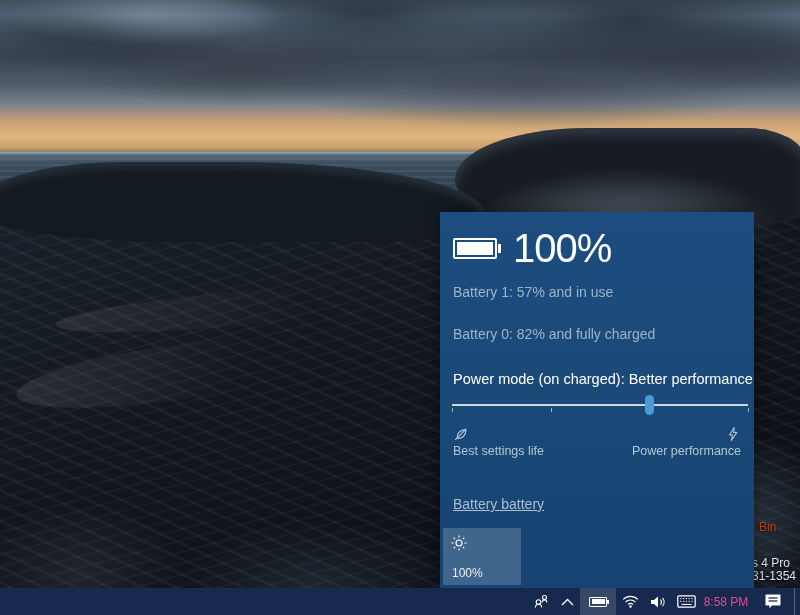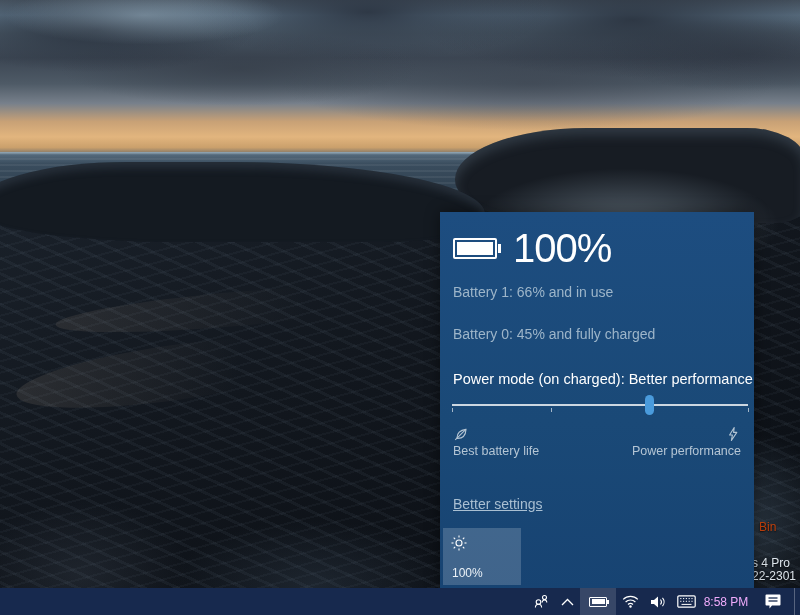--- a/index.html
+++ b/index.html
@@ -98,21 +98,21 @@
     background:rgba(255,255,255,.18); cursor:pointer; }
   .brightness-tile .sun { position:absolute; left:8px; top:7px; width:16px; height:16px; }
   .brightness-tile .pct { position:absolute; left:9px; bottom:5px; font-size:12px; color:#eaf1f7; }
 
   
   .taskbar { position:absolute; left:0; top:588px; width:800px; height:27px; z-index:3;
     background:#17294e; display:flex; justify-content:flex-end; align-items:stretch; }
   .tray-item { display:flex; align-items:center; justify-content:center; height:27px; cursor:pointer; }
   .w26{width:26px;} .w28{width:28px;} .w36{width:36px;} .w52{width:52px;} .w42{width:42px;}
   .tray-item.highlight { background:rgba(255,255,255,.14); }
-  .clock { color:#f0abfc; font-size:12px; white-space:nowrap; }
+  .clock { color:#ec4899; font-size:12px; white-space:nowrap; }
   .tray-battery { position:relative; width:18px; height:10px; border:1.5px solid #fff;
     border-radius:1px; padding:1.5px; }
   .tray-battery .fill{ width:100%; height:100%; background:#fff; }
   .tray-battery::after{ content:''; position:absolute; right:-3px; top:2px;
     width:2px; height:4px; background:#fff; }
   .show-desktop { width:6px; border-left:1px solid rgba(255,255,255,.28); }
   svg.ic { display:block; }
 </style>
 </head>
 <body>
@@ -128,32 +128,32 @@
     <div class="mist mist-1"></div>
     <div class="mist mist-2"></div>
     <div class="mist mist-3"></div>
     <div class="hl hl-1"></div>
     <div class="hl hl-2"></div>
     <div class="hl hl-3"></div>
   </div>
 
   <div class="desktop-text bin-label">Bin</div>
   <div class="desktop-text wm-line1">s 4 Pro</div>
-  <div class="desktop-text wm-line2">22-2301</div>
+  <div class="desktop-text wm-line2">31-1354</div>
 
   <div class="flyout">
     <div class="flyout-header">
       <div class="big-battery">
         <div class="fill"></div>
       </div>
       <div class="big-percent">100%</div>
     </div>
 
-    <div class="fly-line status1">Battery 1: 66% and in use</div>
-    <div class="fly-line status2">Battery 0: 45% and fully charged</div>
+    <div class="fly-line status1">Battery 1: 57% and in use</div>
+    <div class="fly-line status2">Battery 0: 82% and fully charged</div>
     <div class="fly-line power-mode">Power mode (on charged): Better performance</div>
 
     <div class="slider">
       <div class="track"></div>
       <div class="tick"></div>
       <div class="tick"></div>
       <div class="tick"></div>
       <div class="tick"></div>
       <div class="thumb" style="left: 66.7%;"></div>
     </div>
@@ -162,24 +162,24 @@
       <svg class="ic" width="16" height="16" viewBox="0 0 16 16">
         <path d="M4 12 C4 7.2 7 4.2 13 3.4 C12.7 9.4 9.4 12.4 4.6 12.4 Z" fill="none" stroke="#b4c5d4" stroke-width="1.1"></path>
         <line x1="2.2" y1="13.8" x2="12.6" y2="3.6" stroke="#b4c5d4" stroke-width="1.1"></line>
       </svg>
     </div>
     <div class="mode-icon bolt-pos">
       <svg class="ic" width="16" height="16" viewBox="0 0 16 16">
         <path d="M9.2 1.5 L4.6 9 H7.4 L6.4 14.5 L11.8 6.4 H8.6 Z" fill="none" stroke="#b4c5d4" stroke-width="1.1" stroke-linejoin="round"></path>
       </svg>
     </div>
-    <div class="mode-label label-left">Best battery life</div>
+    <div class="mode-label label-left">Best settings life</div>
     <div class="mode-label label-right">Power performance</div>
 
-    <a class="settings-link">Better settings</a>
+    <a class="settings-link">Battery battery</a>
 
     <div class="brightness-tile">
       <div class="sun">
         <svg class="ic" width="16" height="16" viewBox="0 0 16 16">
           <circle cx="8" cy="8" r="3" fill="none" stroke="#fff" stroke-width="1.1"></circle>
           <g stroke="#fff" stroke-width="1.1">
             <line x1="8" y1="0.5" x2="8" y2="2.5"></line>
               <line x1="8" y1="13.5" x2="8" y2="15.5"></line>
             <line x1="0.5" y1="8" x2="2.5" y2="8"></line>
               <line x1="13.5" y1="8" x2="15.5" y2="8"></line>

